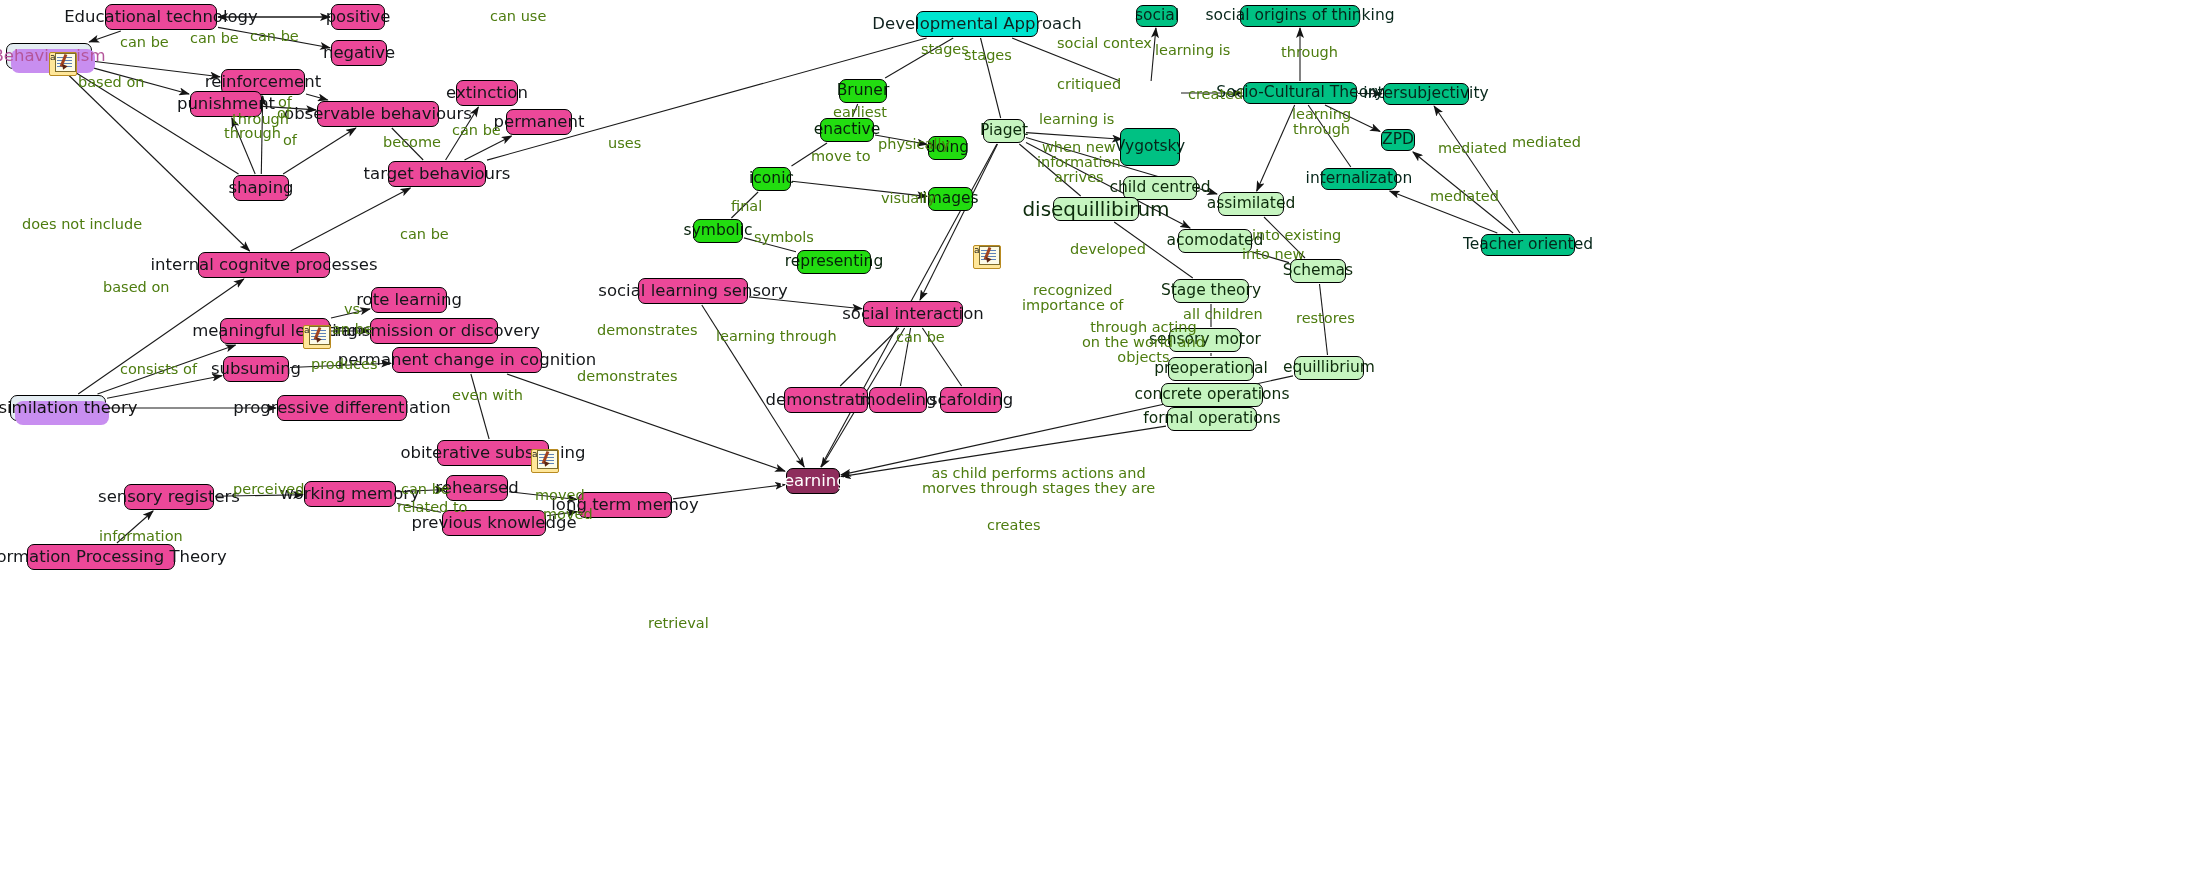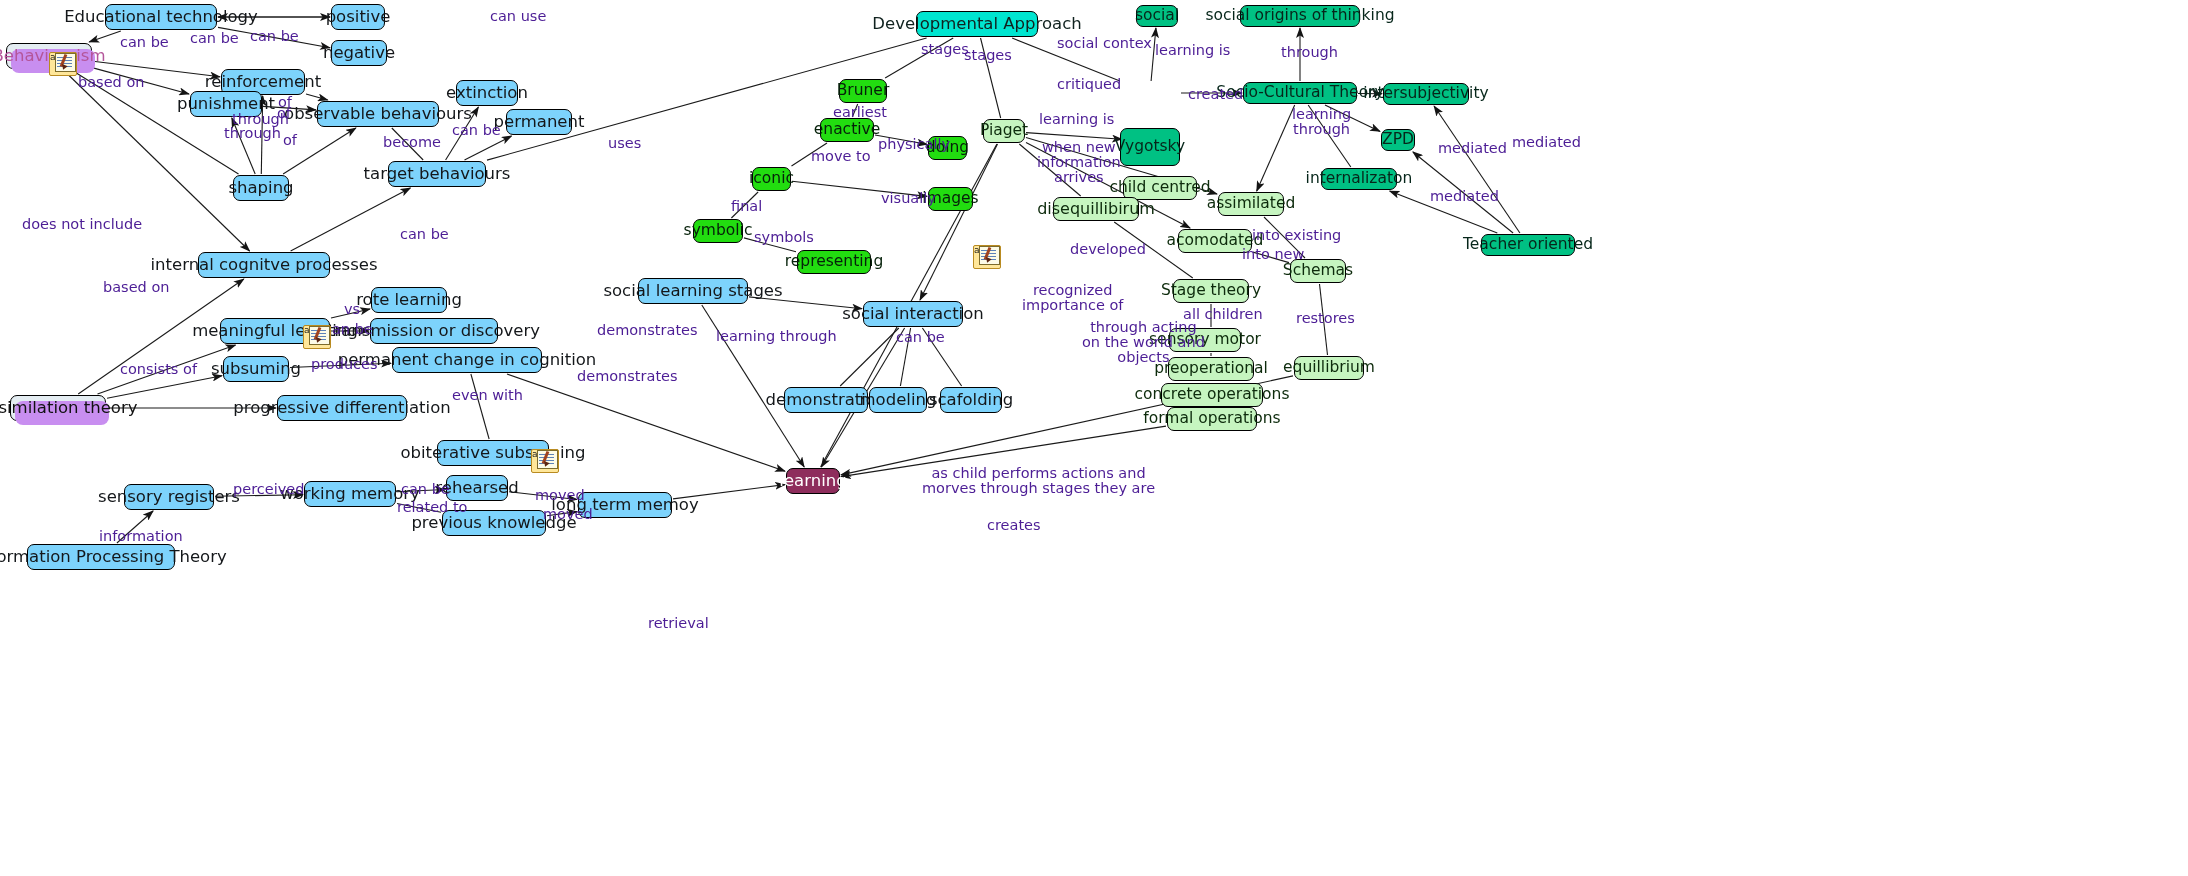--- a/index.html
+++ b/index.html
@@ -16,39 +16,39 @@
     display:flex;align-items:center;justify-content:center;
     font-size:16.5px;
     line-height:1;
     white-space:nowrap;
     padding:0 9px;
     height:26px;
     color:#111111;
     background:#e4edf2;
     z-index:5;
   }
-  .n-blue{background:#7dd3fc;color:#14171a;border-radius:7px;}
+  .n-blue{background:#ec4899;color:#14171a;border-radius:7px;}
   .n-cyan{background:#00e5d0;color:#10221f;border-color:#000;}
   .n-teal{background:#00c183;color:#06261a;border-color:#000;}
   .n-brightgreen{background:#22dd10;color:#06210a;border-color:#000;}
   .n-palegreen{background:#c6f5c0;color:#0d2b0c;border-color:#000;}
   .n-maroon{background:#8e2d5c;color:#ffffff;border-color:#000;}
 
   .n-purpleshadow{background:#e4edf2;}
   .n-purpleshadow:after{
     content:"";position:absolute;left:4px;top:5px;
     width:100%;height:100%;
     border-radius:8px;background:#c88ef0;z-index:-1;
   }
   .lbl-pink{color:#b4559a;}
 
   .elabel{
     position:absolute;
     font-size:14.5px;
-    color:#4c1d95;
+    color:#4d7c0f;
     line-height:13px;
     white-space:nowrap;
     background:transparent;
     z-index:6;
   }
   .elabel.multi{white-space:pre;line-height:15px;text-align:center;}
 
   .note{
     position:absolute;
     width:26px;height:22px;
@@ -228,21 +228,21 @@
       <div class="node n-blue" style="left: 442px; top: 510px; width: 104px; height: 26px;">
         <span>previous knowledge</span>
       </div>
       <div class="node n-blue" style="left: 578px; top: 492px; width: 94px; height: 26px;">
         <span>long term memoy</span>
       </div>
       <div class="node n-blue" style="left: 27px; top: 544px; width: 148px; height: 26px;">
         <span>Information Processing Theory</span>
       </div>
       <div class="node n-blue" style="left: 638px; top: 278px; width: 110px; height: 26px;">
-        <span>social learning stages</span>
+        <span>social learning sensory</span>
       </div>
       <div class="node n-blue" style="left: 863px; top: 301px; width: 100px; height: 26px;">
         <span>social interaction</span>
       </div>
       <div class="node n-blue" style="left: 784px; top: 387px; width: 84px; height: 26px;">
         <span>demonstration</span>
       </div>
       <div class="node n-blue" style="left: 869px; top: 387px; width: 58px; height: 26px;">
         <span>modeling</span>
       </div>
@@ -275,21 +275,21 @@
       </div>
       <div class="node n-brightgreen" style="left: 797px; top: 250px; width: 74px; height: 24px; font-size: 15.5px;">
         <span>representing</span>
       </div>
       <div class="node n-palegreen" style="left: 983px; top: 119px; width: 42px; height: 24px; font-size: 15.5px;">
         <span>Piaget</span>
       </div>
       <div class="node n-palegreen" style="left: 1123px; top: 130px; width: 74px; height: 24px; font-size: 15.5px; margin-top: 46px;">
         <span>child centred</span>
       </div>
-      <div class="node n-palegreen" style="left: 1053px; top: 197px; width: 86px; height: 24px; font-size: 16px;">
+      <div class="node n-palegreen" style="left: 1053px; top: 197px; width: 86px; height: 24px; font-size: 20px;">
         <span>disequillibirum</span>
       </div>
       <div class="node n-palegreen" style="left: 1218px; top: 192px; width: 66px; height: 24px; font-size: 15.5px;">
         <span>assimilated</span>
       </div>
       <div class="node n-palegreen" style="left: 1178px; top: 229px; width: 74px; height: 24px; font-size: 15.5px;">
         <span>acomodated</span>
       </div>
       <div class="node n-palegreen" style="left: 1290px; top: 259px; width: 56px; height: 24px; font-size: 15.5px;">
         <span>Schemas</span>

